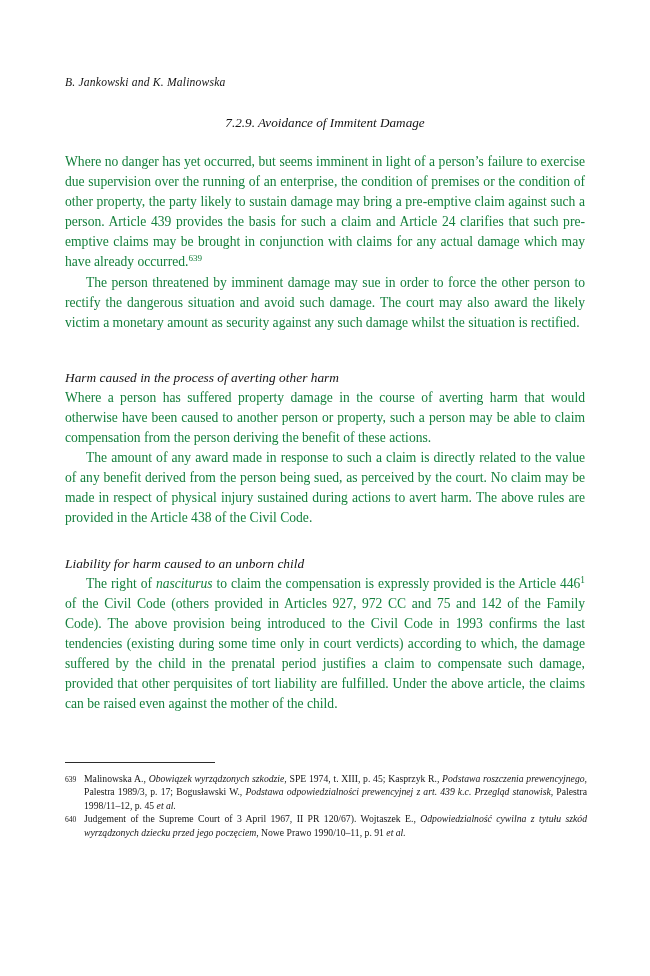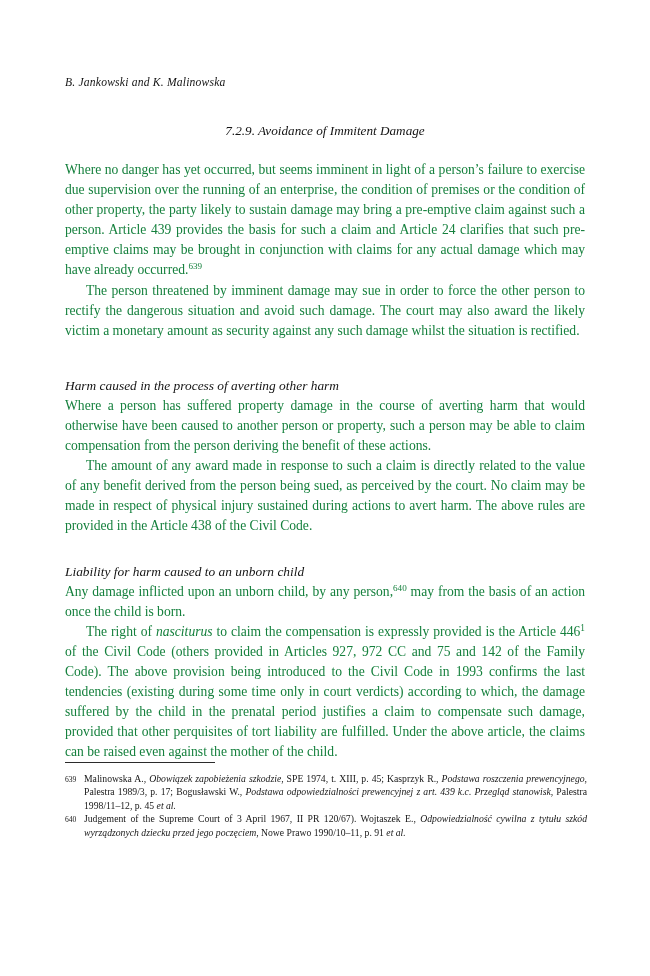--- a/index.html
+++ b/index.html
@@ -35,21 +35,21 @@
     letter-spacing: 0.2px;
     margin-top: 76px;
     color: #141414;
   }
 
   
   .section-heading {
     text-align: center;
     font-style: italic;
     font-size: 13.2px;
-    margin-top: 34px;
+    margin-top: 26px;
     color: #141414;
   }
   .heading-gap-2 { margin-top: 54px; }
 
   
   p.body {
     text-align: justify;
     text-justify: inter-word;
     font-size: 13.6px;
     line-height: 20.1px;
@@ -142,32 +142,31 @@
 
 
     <div class="subheading" style="margin-top:35px">Harm caused in the process of averting other harm</div>
 
     <p class="body tight">Where a person has suffered property damage in the course of averting harm that would otherwise have been caused to another person or property, such a person may be able to claim compensation from the person deriving the benefit of these actions.</p>
 
     <p class="body indent">The amount of any award made in response to such a claim is directly related to the value of any benefit derived from the person being sued, as perceived by the court. No claim may be made in respect of physical injury sustained during actions to avert harm. The above rules are provided in the Article 438 of the Civil Code.</p>
 
     <div class="subheading spaced">Liability for harm caused to an unborn child</div>
 
-    <p class="body tight"><span>Any damage inflicted upon an unborn child, by any person,</span><sup class="fn">640</sup><span> may from the basis of an action once the child is born.</span></p>
 
     <p class="body indent"><span>The right of </span><i>nasciturus</i><span> to claim the compensation is expressly provided is the Article 446</span><sup class="art">1</sup><span> of the Civil Code (others provided in Articles 927, 972 CC and 75 and 142 of the Family Code). The above provision being introduced to the Civil Code in 1993 confirms the last tendencies (existing during some time only in court verdicts) according to which, the damage suffered by the child in the prenatal period justifies a claim to compensate such damage, provided that other perquisites of tort liability are fulfilled. Under the above article, the claims can be raised even against the mother of the child.</span></p>
 
   </div>
 
   <div class="footnotes">
     <div class="fn-rule"></div>
 
     <div class="fn-item">
       <div class="fn-marker">639</div>
-      <div class="fn-text"><span>Malinowska A., </span><i>Obowiązek zapobieżenia szkodzie</i><span>, SPE 1974, t. XIII, p. 45; Kasprzyk R., </span><i>Podstawa roszczenia prewencyjnego</i><span>, Palestra 1989/3, p. 17; Bogusławski W., </span><i>Podstawa odpowiedzialności prewencyjnej z art. 439 k.c. Przegląd stanowisk</i><span>, Palestra 1998/11–12, p. 45 </span><i>et al.</i></div>
+      <div class="fn-text"><span>Malinowska A., </span><i>Obowiązek wyrządzonych szkodzie</i><span>, SPE 1974, t. XIII, p. 45; Kasprzyk R., </span><i>Podstawa roszczenia prewencyjnego</i><span>, Palestra 1989/3, p. 17; Bogusławski W., </span><i>Podstawa odpowiedzialności prewencyjnej z art. 439 k.c. Przegląd stanowisk</i><span>, Palestra 1998/11–12, p. 45 </span><i>et al.</i></div>
     </div>
 
     <div class="fn-item">
       <div class="fn-marker">640</div>
       <div class="fn-text"><span>Judgement of the Supreme Court of 3 April 1967, II PR 120/67). Wojtaszek E., </span><i>Odpowiedzialność cywilna z tytułu szkód wyrządzonych dziecku przed jego poczęciem</i><span>, Nowe Prawo 1990/10–11, p. 91 </span><i>et al.</i></div>
     </div>
   </div>
 
   <div class="folio">240</div>
 

